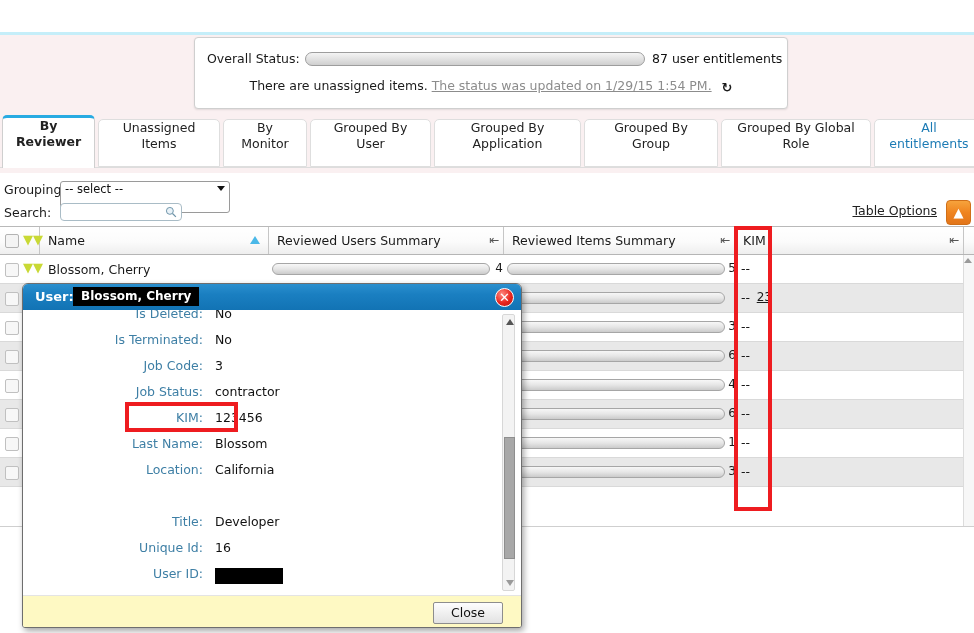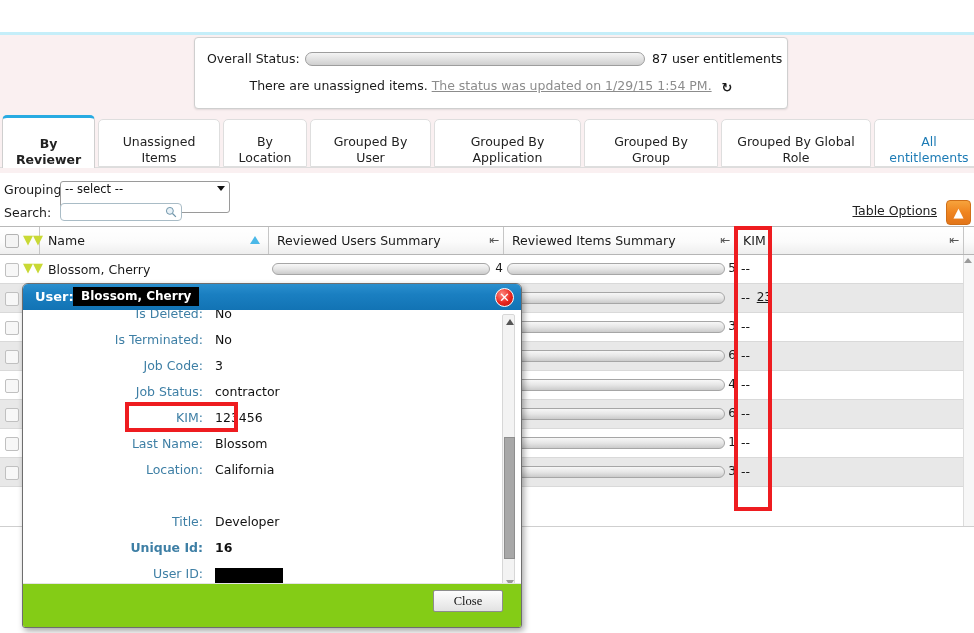--- a/index.html
+++ b/index.html
@@ -71,21 +71,21 @@
     background:#faf0f1;
   }
   .tab {
     position:absolute; top:4px; height:48px;
     background:#ffffff;
     border:1px solid #dedede;
     border-radius:5px 5px 0 0;
     box-sizing:border-box;
     text-align:center;
     color:#222; font-size:12.5px;
-    display:flex; align-items:flex-end; justify-content:center;
+    display:flex; align-items:flex-start; justify-content:center;
     line-height:16px;
     padding:0 0;
   }
   .tab.active {
     top:0px; height:53px;
     border-top:3px solid #29abe2;
     font-weight:bold;
     border-left:1px solid #cfcfcf;
     border-right:1px solid #cfcfcf;
     border-bottom:none;
@@ -283,24 +283,23 @@
     position:absolute; left:3px; top:4px;
     width:0;height:0;border-left:4px solid transparent;border-right:4px solid transparent;
     border-bottom:6px solid #555;
   }
   .dlg-arrow-dn {
     position:absolute; left:3px; bottom:4px;
     width:0;height:0;border-left:4px solid transparent;border-right:4px solid transparent;
     border-top:6px solid #9a9a9a;
   }
   .dlg-footer {
-    position:absolute; left:0; bottom:0; width:100%; height:44px;
-    background:#84cc16; border-top:1px solid #e4e4e4;
-    box-sizing:border-box;
-    font-family:Liberation Serif, serif;
+    position:absolute; left:0; bottom:0; width:100%; height:32px;
+    background:#fef9c3; border-top:1px solid #e4e4e4;
+    box-sizing:border-box;
   }
   .close-btn {
     position:absolute; right:18px; top:6px; width:70px; height:22px;
     background: linear-gradient(to bottom,#fdfdfd 0%, #f0f0f0 50%, #e2e2e2 100%);
     border:1px solid #8d8d8d; border-radius:2px;
     box-sizing:border-box;
     font-size:12.5px; color:#111; text-align:center; line-height:20px;
     cursor:pointer;
   }
   .bottom-strip {
@@ -340,21 +339,21 @@
            <span>Reviewer</span></div>
     </div>
 
     <div class="tab" style="left:98px; width:122px;">
       <div><span>Unassigned</span><br>
            <span>Items</span></div>
     </div>
 
     <div class="tab" style="left:223px; width:84px;">
       <div><span>By</span><br>
-           <span>Location</span></div>
+           <span>Monitor</span></div>
     </div>
 
     <div class="tab" style="left:310px; width:121px;">
       <div><span>Grouped By</span><br>
            <span>User</span></div>
     </div>
 
     <div class="tab" style="left:434px; width:147px;">
       <div><span>Grouped By</span><br>
            <span>Application</span></div>
@@ -546,21 +545,21 @@
         <span class="flabel">Location:</span>
         <span class="fvalue">California</span>
       </div>
 
 
       <div class="frow" style="top:204px;">
         <span class="flabel">Title:</span>
         <span class="fvalue">Developer</span>
       </div>
 
-      <div class="frow" style="top:230px;font-weight:bold;">
+      <div class="frow" style="top:230px;">
         <span class="flabel">Unique Id:</span>
         <span class="fvalue">16</span>
       </div>
 
       <div class="frow" style="top:256px;">
         <span class="flabel">User ID:</span>
         <span class="fredact" style="top:2px; width:68px;"></span>
       </div>
 
     </div>

